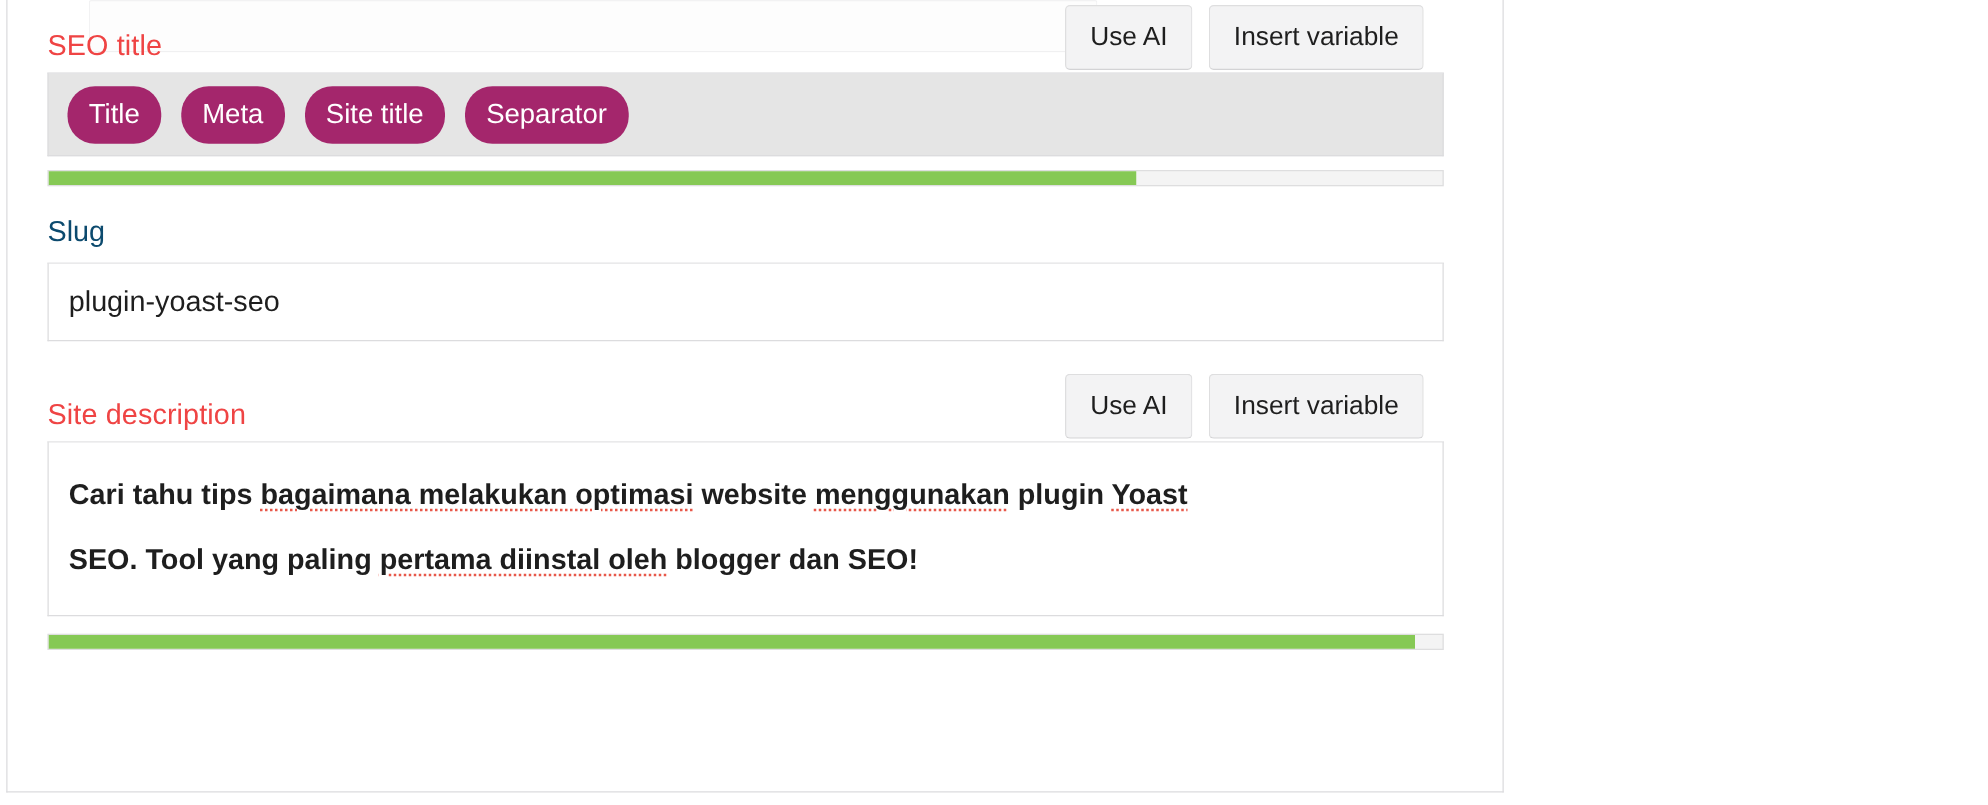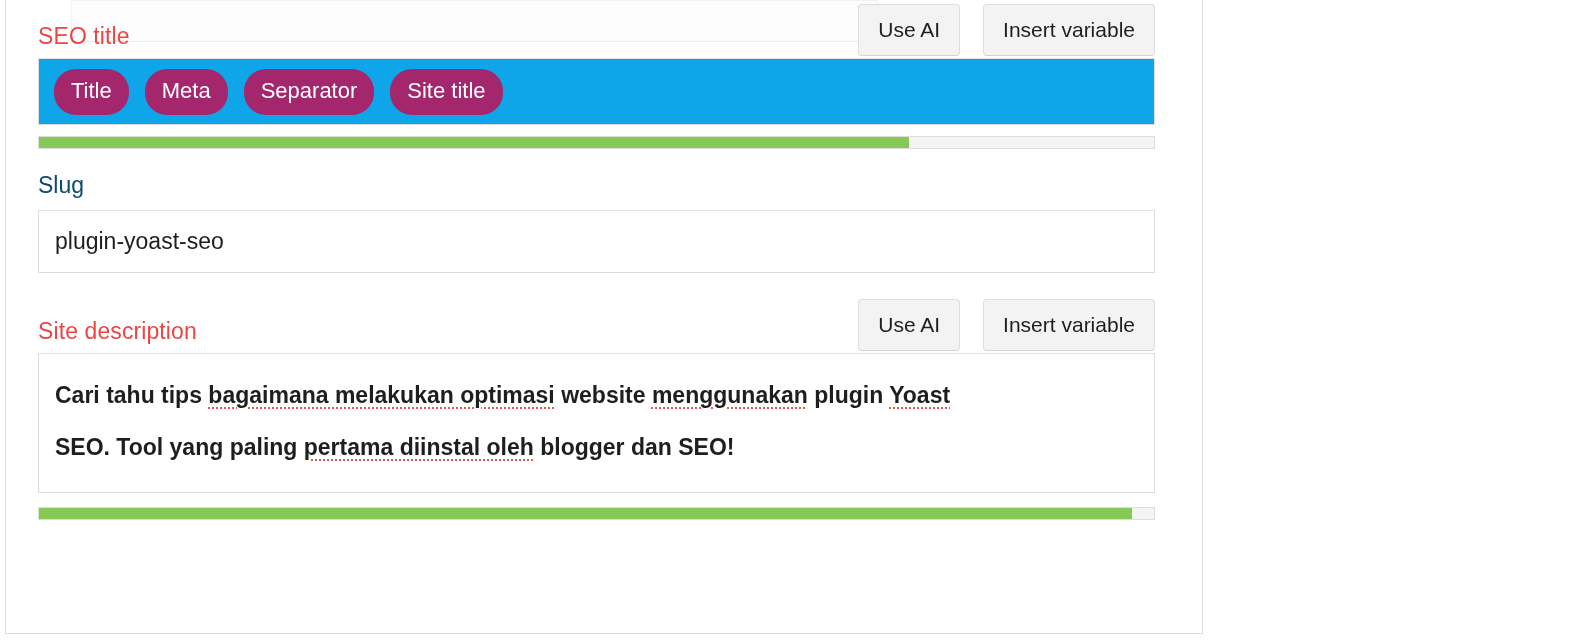--- a/index.html
+++ b/index.html
@@ -59,44 +59,44 @@
     left: 0;
     bottom: 8px;
     font-size: 23px;
     line-height: 28px;
     color: #ef4444;
     letter-spacing: .1px;
     white-space: nowrap;
   }
   .head-buttons {
     position: absolute;
-    right: 0;
+    right: 16px;
     bottom: 2px;
     display: flex;
-    gap: 23px;
+    gap: 13px;
   }
   .btn {
     background: #f3f3f4;
     border: 1px solid #dededf;
     border-bottom-color: #d3d3d5;
     border-radius: 4px;
     color: #1e1e1e;
     font-family: "Liberation Sans", sans-serif;
     font-size: 21px;
     line-height: 1;
     padding: 14px 19px 15px;
     cursor: pointer;
     white-space: nowrap;
   }
 
   
   .title-field {
     position: relative;
     height: 67px;
-    background: #0ea5e9;
+    background: #e5e5e5;
     border: 1px solid #dcdcde;
     border-top-color: #e4e4e6;
     box-sizing: border-box;
     display: flex;
     align-items: center;
     padding-left: 15px;
     gap: 16px;
   }
   .pill {
     background: #a4266c;
@@ -186,22 +186,22 @@
       <div class="field-label">SEO title</div>
       <div class="head-buttons">
         <button class="btn">Use AI</button>
         <button class="btn">Insert variable</button>
       </div>
     </div>
 
     <div class="title-field">
       <span class="pill">Title</span>
       <span class="pill">Meta</span>
+      <span class="pill">Site title</span>
       <span class="pill">Separator</span>
-      <span class="pill">Site title</span>
     </div>
 
     <div class="gap-11"></div>
 
     <div class="progress">
       <span style="width: 78%;"></span>
     </div>
 
     <div class="slug-label">Slug</div>
 

